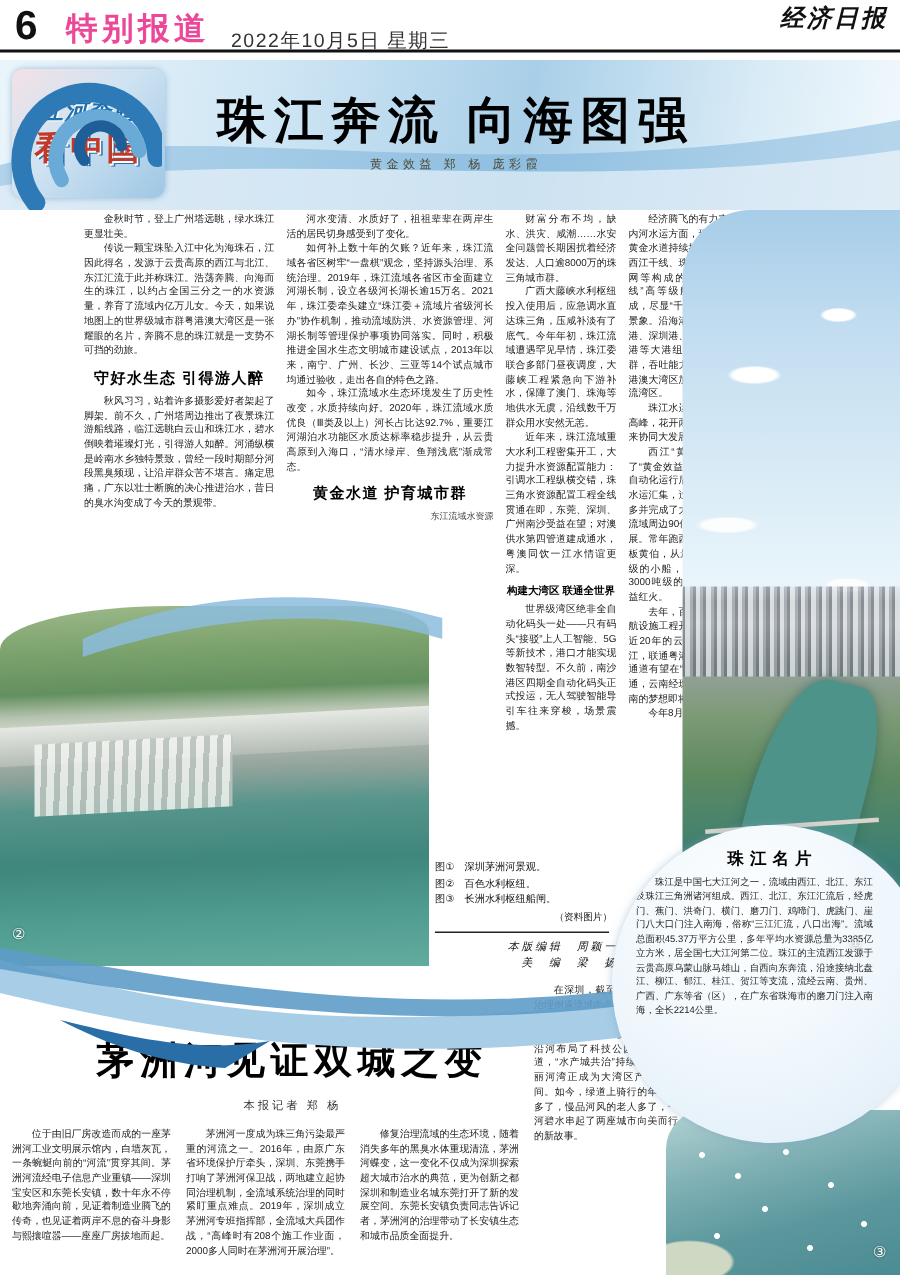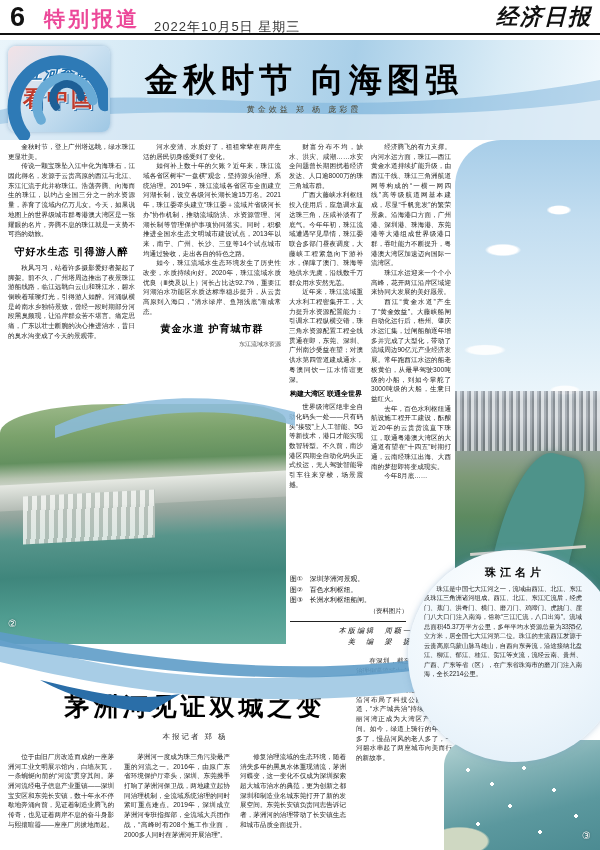--- a/index.html
+++ b/index.html
@@ -3,41 +3,41 @@
 <meta charset="utf-8">
 <style>
   html,body{margin:0;padding:0;background:#9a9a9a;}
   .page{position:relative;width:600px;height:850px;background:#ffffff;overflow:hidden;
         font-family:"Liberation Sans","DejaVu Sans",sans-serif;color:#222;margin:0 auto;}
   
   .hdr{position:absolute;left:0;top:0;width:600px;height:36px;}
   .hdr-num{position:absolute;left:10px;top:2px;font-size:27px;font-weight:bold;color:#111;}
   .hdr-sec{position:absolute;left:44px;top:5px;font-size:21px;font-weight:bold;letter-spacing:3px;color:#ec4899;}
   .hdr-date{position:absolute;left:154px;top:18px;font-size:13px;color:#333;letter-spacing:1px;}
-  .hdr-mast{position:absolute;right:8px;top:2px;font-size:22px;font-weight:bold;font-style:italic;
+  .hdr-mast{position:absolute;right:8px;top:2px;font-size:16px;font-weight:bold;font-style:italic;
             font-family:"DejaVu Serif","Liberation Serif",serif;color:#101010;letter-spacing:2px;}
   .hdr-rule{position:absolute;left:0;top:33px;width:600px;height:2px;background:#111;}
   
   .banner{position:absolute;left:0;top:40px;width:600px;height:100px;
           background:linear-gradient(100deg,#eaf5fb 0%,#cfe6f4 30%,#a9cfe8 58%,#d8ebf6 82%,#f2f9fd 100%);overflow:hidden;}
   .banner svg{position:absolute;left:0;top:0;}
   .logo{position:absolute;left:8px;top:6px;width:102px;height:86px;border-radius:8px;
         background:linear-gradient(135deg,#f3e2e6 0%,#cfe3f2 45%,#9ec7e4 100%);
         display:flex;flex-direction:column;align-items:center;justify-content:center;box-shadow:0 0 4px rgba(60,110,160,.4);}
   .logo-l1{font-size:15px;font-weight:bold;font-style:italic;color:#1d6fae;letter-spacing:1px;
            text-shadow:1px 1px 0 #fff;}
   .logo-l2{font-size:22px;font-weight:bold;color:#c03a2b;letter-spacing:2px;
            text-shadow:1px 1px 0 #fff,2px 2px 0 #2a6ea8;}
   .banner-title{position:absolute;left:118px;top:18px;width:372px;text-align:center;
                 font-size:33px;font-weight:bold;color:#000;letter-spacing:5px;}
   .banner-byline{position:absolute;left:118px;top:64px;width:372px;text-align:center;
                  font-size:8px;color:#4f4a38;letter-spacing:3px;}
   .curl{position:absolute;left:494px;top:-4px;}
   
-  .colmain{position:absolute;overflow:hidden;text-align:justify;}
+  .colmain{position:absolute;overflow:hidden;text-align:justify;margin-left:48px;}
   .colmain p{margin:0;text-indent:2em;font-size:6.6px;line-height:1.47;color:#1c1c1c;}
   .sub1{margin:6px 0 4px;text-align:center;font-weight:bold;font-size:10px;letter-spacing:1px;color:#000;}
   .sub-sm{margin:5px 0 3px;text-align:center;font-weight:bold;font-size:7px;color:#000;}
   .note-r{margin:2px 0 0;font-size:6px;color:#444;text-align:right;}
   .c1{left:8px;top:142px;width:127px;height:262px;}
   .c2{left:143px;top:142px;width:138px;height:262px;}
   .c3{left:289px;top:142px;width:74px;height:430px;}
   .c4{left:371px;top:142px;width:80px;height:410px;}
   
   .photo-tall{position:absolute;left:455px;top:140px;width:145px;height:502px;border-radius:46px 0 0 0;
@@ -113,21 +113,21 @@
 
   <div class="banner">
     <svg width="600" height="100" viewBox="0 0 600 100">
       <path d="M0,70 C140,34 320,92 600,40 L600,100 L0,100 Z" fill="rgba(110,170,215,.45)"></path>
       <path d="M0,84 C180,56 380,92 600,60 L600,100 L0,100 Z" fill="rgba(255,255,255,.55)"></path>
     </svg>
     <div class="logo">
       <div class="logo-l1">江河奔腾</div>
       <div class="logo-l2">看中国</div>
     </div>
-    <div class="banner-title">金秋时节 向海图强</div>
+    <div class="banner-title">珠江奔流 向海图强</div>
     <div class="banner-byline">黄金效益 郑 杨 庞彩霞</div>
     <svg class="curl" width="108" height="108" viewBox="0 0 100 100">
       <path d="M22,88 A42,42 0 1 1 97,60" stroke="#2e7ab6" stroke-width="12" fill="none" stroke-linecap="round"></path>
       <path d="M38,74 A26,26 0 1 1 86,56" stroke="#69abd6" stroke-width="9" fill="none" stroke-linecap="round"></path>
       <path d="M52,62 A13,13 0 1 1 75,53" stroke="#1d5f96" stroke-width="7" fill="none" stroke-linecap="round"></path>
     </svg>
   </div>
 
   <div class="colmain c1">
     <p>金秋时节，登上广州塔远眺，绿水珠江更显壮美。</p>

